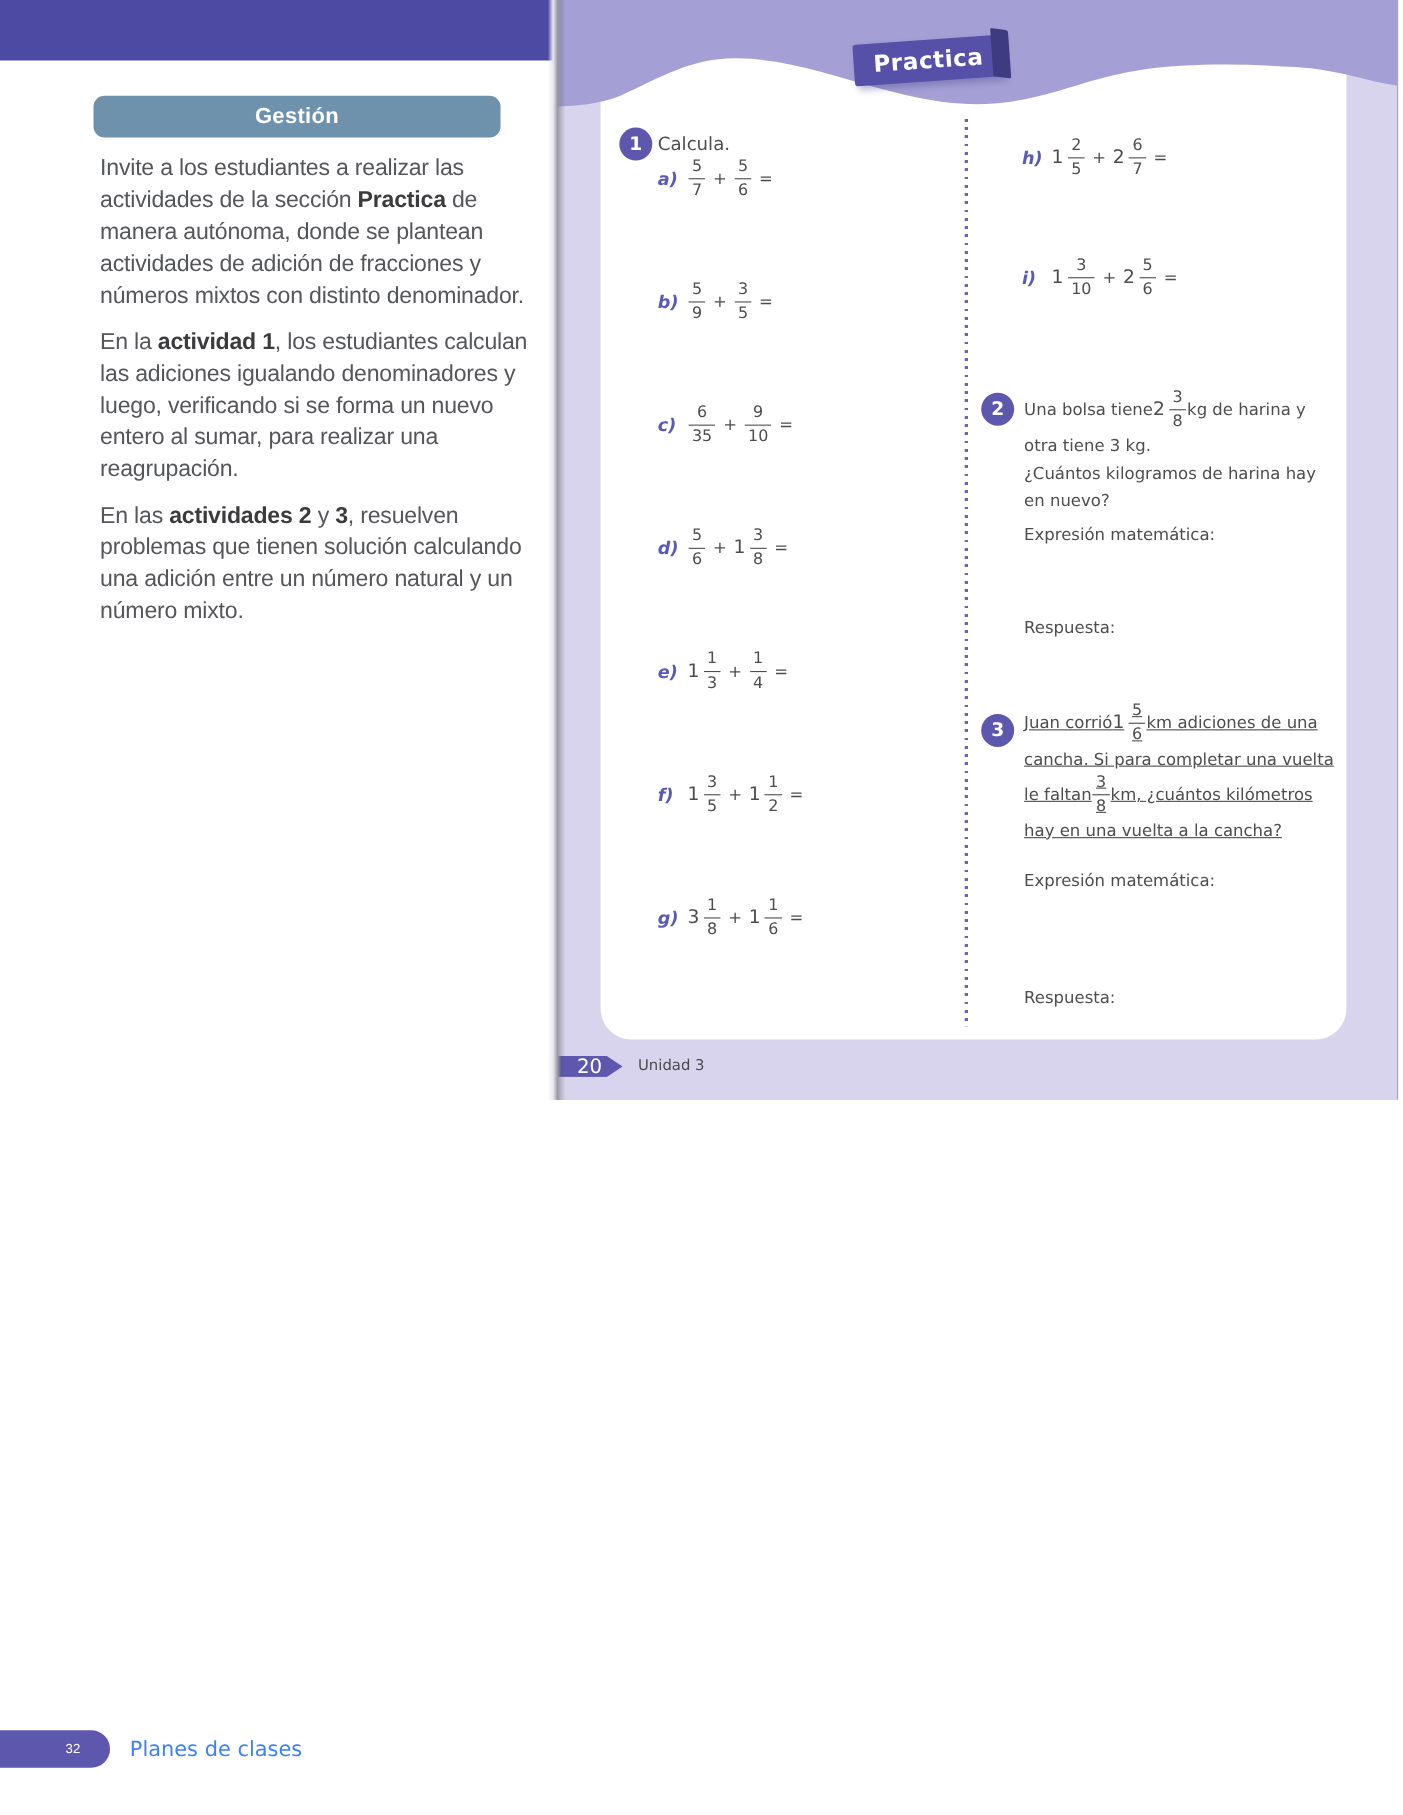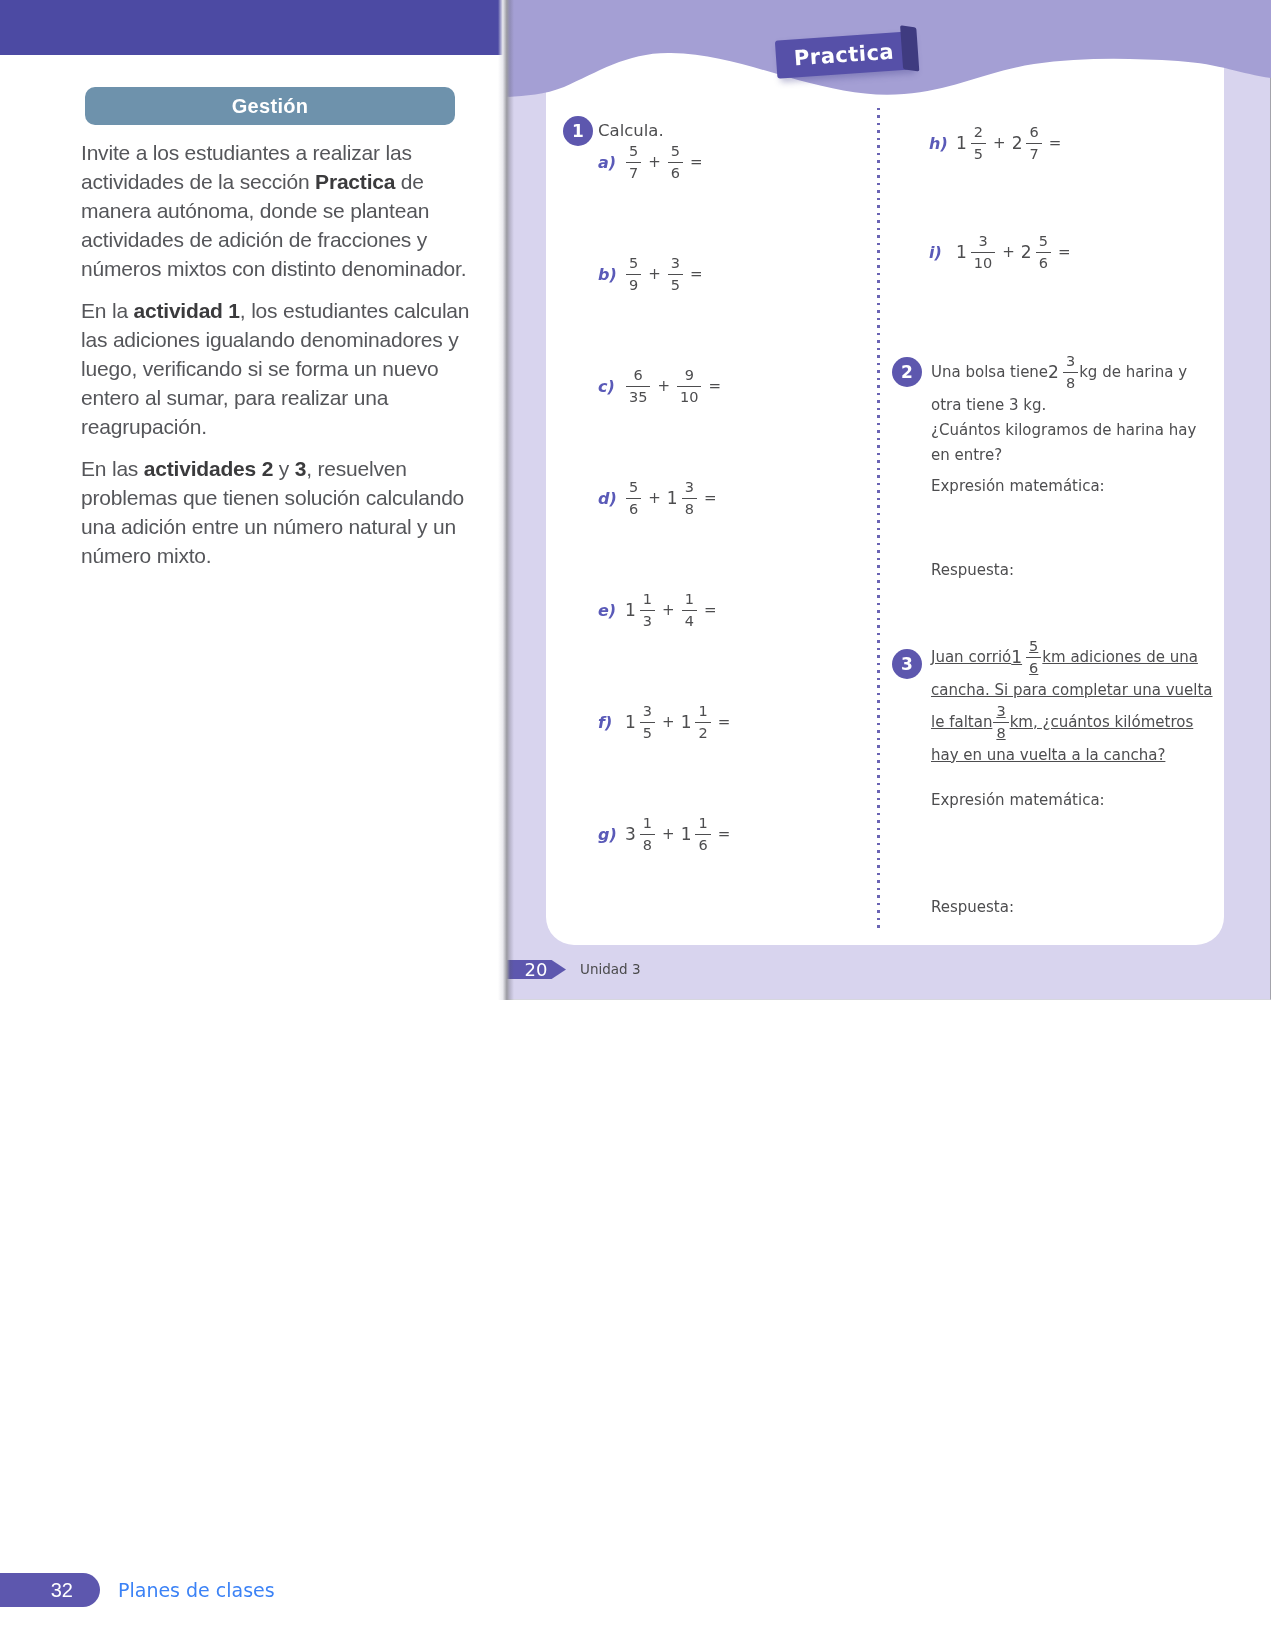--- a/index.html
+++ b/index.html
@@ -11,21 +11,21 @@
   }
 
   
   .topbar { position:absolute; left:0; top:0; width:506px; height:55px; background:#4C4AA3; }
   .gestion-box {
     position:absolute; left:85px; top:87px; width:370px; height:38px;
     background:#6E92AC; border-radius:10px; color:#ffffff;
     font-size:20px; font-weight:bold; text-align:center; line-height:38px;
     letter-spacing:0.3px;
   }
-  .left-text { position:absolute; left:81px; top:138px; width:396px; color:#55565A; }
+  .left-text { position:absolute; left:91px; top:138px; width:396px; color:#55565A; }
   .left-text p { font-size:21px; line-height:29px; margin:0 0 13px 0; letter-spacing:-0.2px; }
   .left-text .b { font-weight:bold; color:#3B3B3D; }
 
   
   .book-page {
     position:absolute; left:506px; top:0; width:765px; height:1000px;
     background:#D8D4EE; border-right:1px solid #A3A3AB; border-bottom:1px solid #D6D6DE;
     font-family:"DejaVu Sans", sans-serif; color:#4D4D4F;
   }
   .card {
@@ -87,21 +87,21 @@
   .gutter {
     position:absolute; left:498px; top:0; width:16px; height:1000px; z-index:5;
     background:linear-gradient(to right, rgba(240,240,242,0) 0%, #e9e9ee 30%,
                #9a9aa2 55%, rgba(90,90,100,0.25) 75%, rgba(90,90,100,0) 100%);
     pointer-events:none;
   }
 
   
   .page-pill {
     position:absolute; left:0; top:1573px; width:100px; height:34px; background:#5D57AE;
-    border-radius:0 17px 17px 0; color:#ffffff; font-size:20px;
+    border-radius:0 17px 17px 0; color:#ffffff; font-size:12px;
     text-align:right; padding-right:27px; line-height:34px;
   }
   .page-footer-label {
     position:absolute; left:118px; top:1573px; height:34px; line-height:34px;
     font-size:19px; color:#3b82f6; font-family:"DejaVu Sans", sans-serif;
   }
 </style>
 </head>
 <body>
 
@@ -296,21 +296,21 @@
           </span>
           <span class="tk-text"> kg de harina y</span>
         </div>
         <div class="prob-line">
           <span class="tk-text">otra tiene 3 kg.</span>
         </div>
         <div class="prob-line">
           <span class="tk-text">¿Cuántos kilogramos de harina hay</span>
         </div>
         <div class="prob-line">
-          <span class="tk-text">en entre?</span>
+          <span class="tk-text">en nuevo?</span>
         </div>
       </div>
     <div class="sub-label" style="left:425px; top:477px;">Expresión matemática:</div>
     <div class="sub-label" style="left:425px; top:561px;">Respuesta:</div>
 
     <div class="badge" style="left:386px; top:649px;">3</div>
     <div class="prob-block" id="act3-lines" style="left:425px; top:637px;text-decoration:underline;">
         <div class="prob-line tall">
           <span class="tk-text">Juan corrió </span>
           <span class="mixed">

